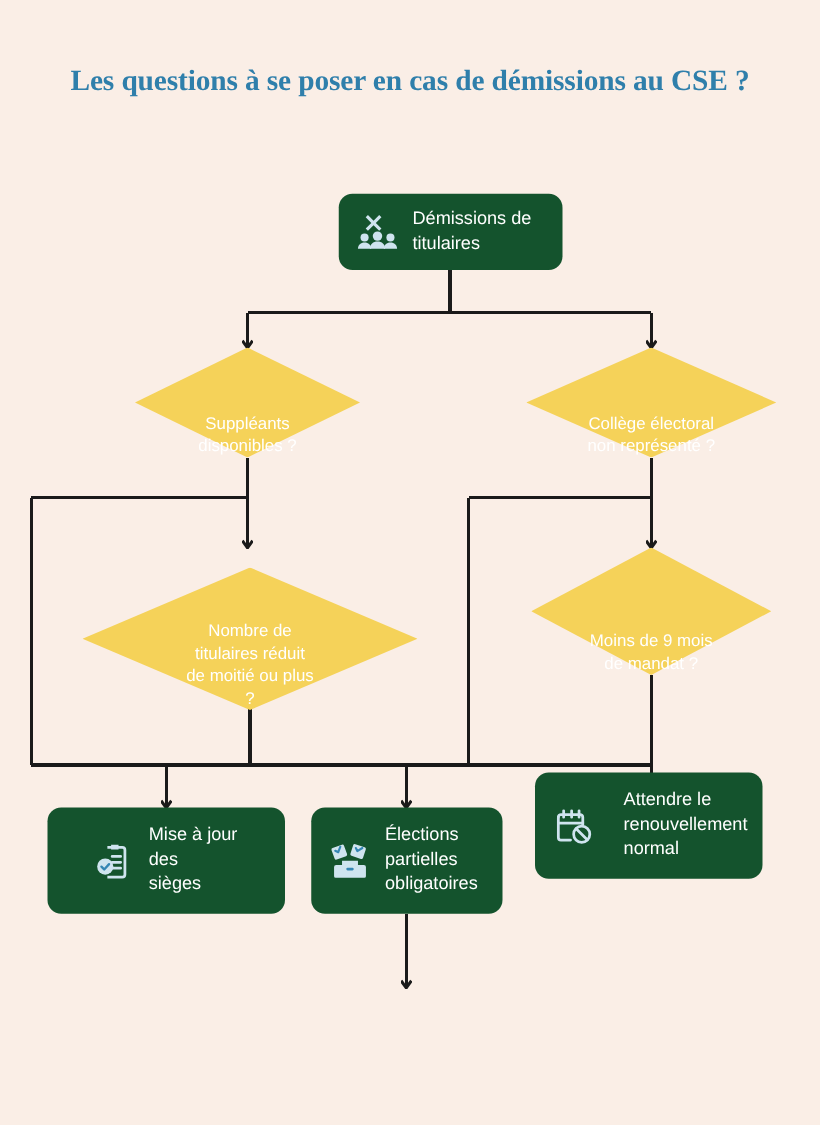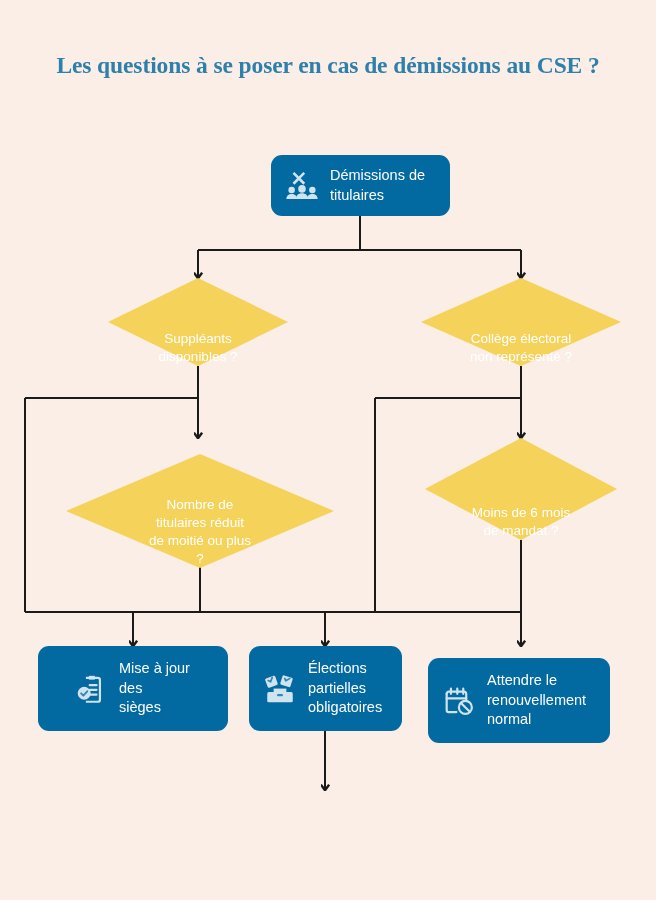--- a/index.html
+++ b/index.html
@@ -38,21 +38,21 @@
     top: 0;
     width: 656px;
     height: 900px;
   }
   .node {
     position: absolute;
     box-sizing: border-box;
   }
   
   .pbox {
-    background: #0369a1;
+    background: #14532d;
     border-radius: 11px;
     display: flex;
     align-items: center;
     color: #ffffff;
     padding: 0 12px;
   }
   .pbox .ico {
     flex: 0 0 auto;
     width: 38px;
     height: 38px;
@@ -170,21 +170,21 @@
   <div class="diamond" style="left:66px; top:454px; width:268px; height:114px;">
     <span class="dshape"></span>
     <span class="dlbl">Nombre de
 titulaires réduit
 de moitié ou plus
 ?</span>
   </div>
 
   <div class="diamond" style="left:425px; top:438px; width:192px; height:102px;">
     <span class="dshape"></span>
-    <span class="dlbl">Moins de 6 mois
+    <span class="dlbl">Moins de 9 mois
 de mandat ?</span>
   </div>
 
   <div class="node pbox" style="left:38px; top:646px; width:190px; height:85px;padding-left:34px;">
     <span class="ico">
       <svg viewBox="0 0 40 40" width="34" height="34">
         <g fill="none" stroke="#cfe4ef" stroke-width="2.6">
           <path d="M14 7 h14 a2.5 2.5 0 0 1 2.5 2.5 v23 a2.5 2.5 0 0 1 -2.5 2.5 h-14"></path>
           <path d="M17.5 4.5 h7 v4.5 h-7 z" fill="#cfe4ef" stroke="none"></path>
           <path d="M18.5 15.5 h8 M18.5 21 h8 M18.5 26.5 h8" stroke-linecap="round"></path>
@@ -215,21 +215,21 @@
           <path d="M24.2 8.2 l2.2 2.3 l3.6 -4.2" transform="rotate(18 27 12)" stroke="#3586b4" stroke-width="2" fill="none" stroke-linecap="round" stroke-linejoin="round"></path>
           <rect x="16.5" y="26" width="7" height="2.6" rx="1.2"></rect>
         </g>
       </svg>
     </span>
     <span class="lbl">Élections
 partielles
 obligatoires</span>
   </div>
 
-  <div class="node pbox" style="left:428px; top:658px; width:182px; height:85px;">
+  <div class="node pbox" style="left:428px; top:618px; width:182px; height:85px;justify-content:space-between;">
     <span class="ico">
       <svg viewBox="0 0 40 40" width="34" height="34">
         <g fill="none" stroke="#cfe4ef" stroke-width="2.6" stroke-linecap="round">
           <path d="M5.5 11.5 a2.5 2.5 0 0 1 2.5 -2.5 h18 a2.5 2.5 0 0 1 2.5 2.5 v7"></path>
           <path d="M5.5 11.5 v19 a2.5 2.5 0 0 0 2.5 2.5 h9"></path>
           <path d="M10.5 5.5 v6 M18 5.5 v6 M25 5.5 v6"></path>
           <path d="M5.5 17 h23"></path>
         </g>
         <g>
           <circle cx="27.5" cy="27.5" r="7.6" fill="none" stroke="#cfe4ef" stroke-width="2.6"></circle>

